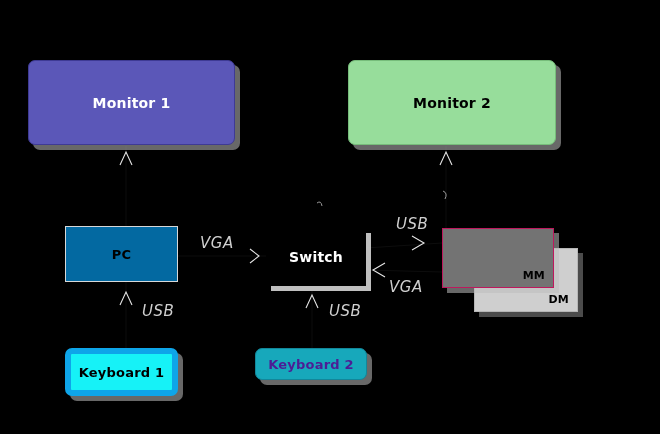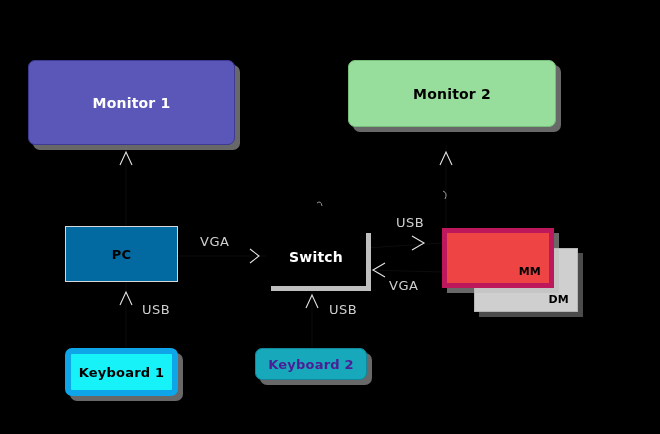--- a/index.html
+++ b/index.html
@@ -38,21 +38,21 @@
 
   
   #monitor1 {
     left: 28px; top: 60px; width: 207px; height: 85px;
     background: #5b57b8;
     border: 1px solid #3e3a94;
     color: #ffffff;
     font-size: 14px;
   }
   #monitor2 {
-    left: 348px; top: 60px; width: 208px; height: 67px;
+    left: 348px; top: 60px; width: 208px; height: 85px;
     background: #97dd9b;
     border: 1px solid #77bd7b;
     color: #000000;
     font-size: 14px;
   }
   #pc {
     left: 65px; top: 226px; width: 113px; height: 56px;
     background: #0369a1;
     border: 1px solid #d8d8d8;
     color: #000000;
@@ -71,22 +71,22 @@
     border: 1px solid #b6b6b6;
     color: #000000;
     font-size: 11px;
     align-items: flex-end;
     justify-content: flex-end;
     padding: 0 8px 5px 0;
     box-shadow: 5px 5px 0 rgba(150,150,150,0.5);
   }
   #mm-box {
     left: 442px; top: 228px; width: 112px; height: 60px;
-    background: #ef4444;
-    border: 5px solid #be185d;
+    background: #737373;
+    border: 1px solid #be185d;
     color: #000000;
     font-size: 11px;
     align-items: flex-end;
     justify-content: flex-end;
     padding: 6px 8px 5px 0;
     box-shadow: 5px 5px 0 rgba(190,190,190,0.55);
   }
   #keyboard1 {
     left: 65px; top: 348px; width: 113px; height: 48px;
     background: #16f2f7;
@@ -99,25 +99,26 @@
     background: #17a8bb;
     border: 1px solid #12879a;
     color: #4c1d95;
     font-size: 13px;
   }
 
   
   .edge-label {
     position: absolute;
     color: #cfcfcf;
-    font-size: 13px;
+    font-size: 15px;
     font-weight: normal;
     letter-spacing: 0.5px;
     white-space: nowrap;
     user-select: none;
+    font-style: italic;
   }
 
   
   #wires {
     position: absolute;
     left: 0; top: 0;
     width: 660px; height: 434px;
     pointer-events: none;
   }
   .wire {

